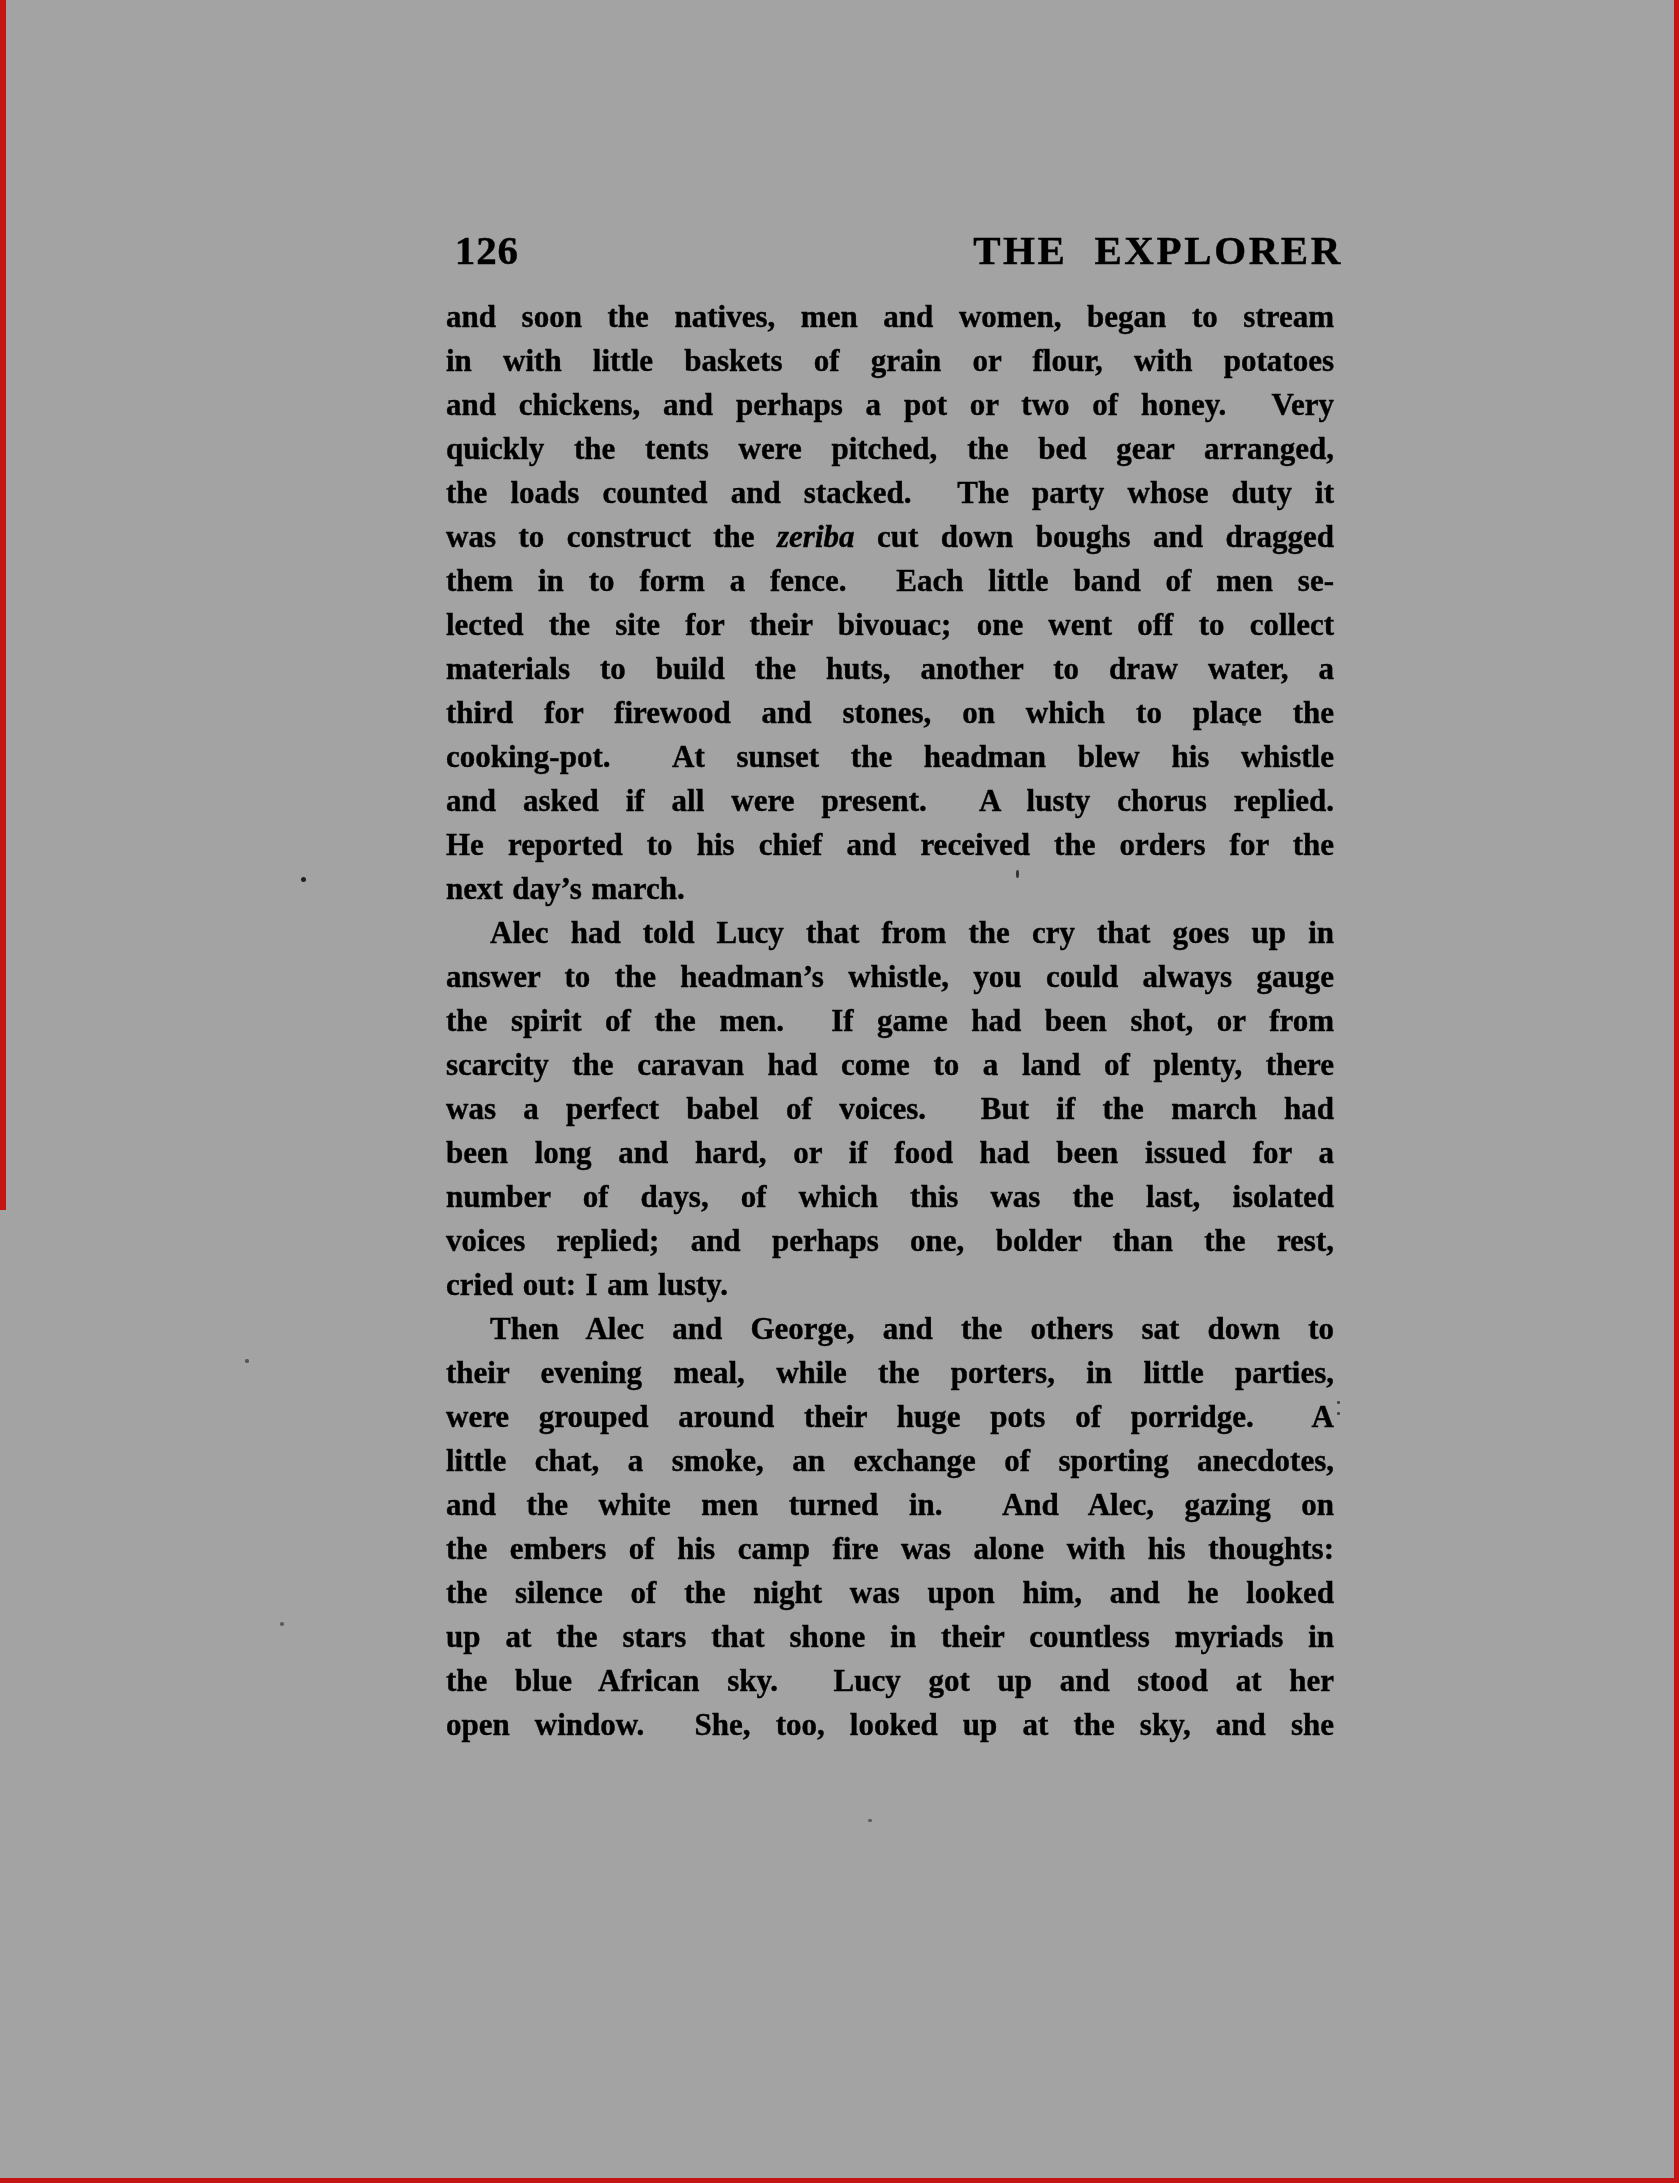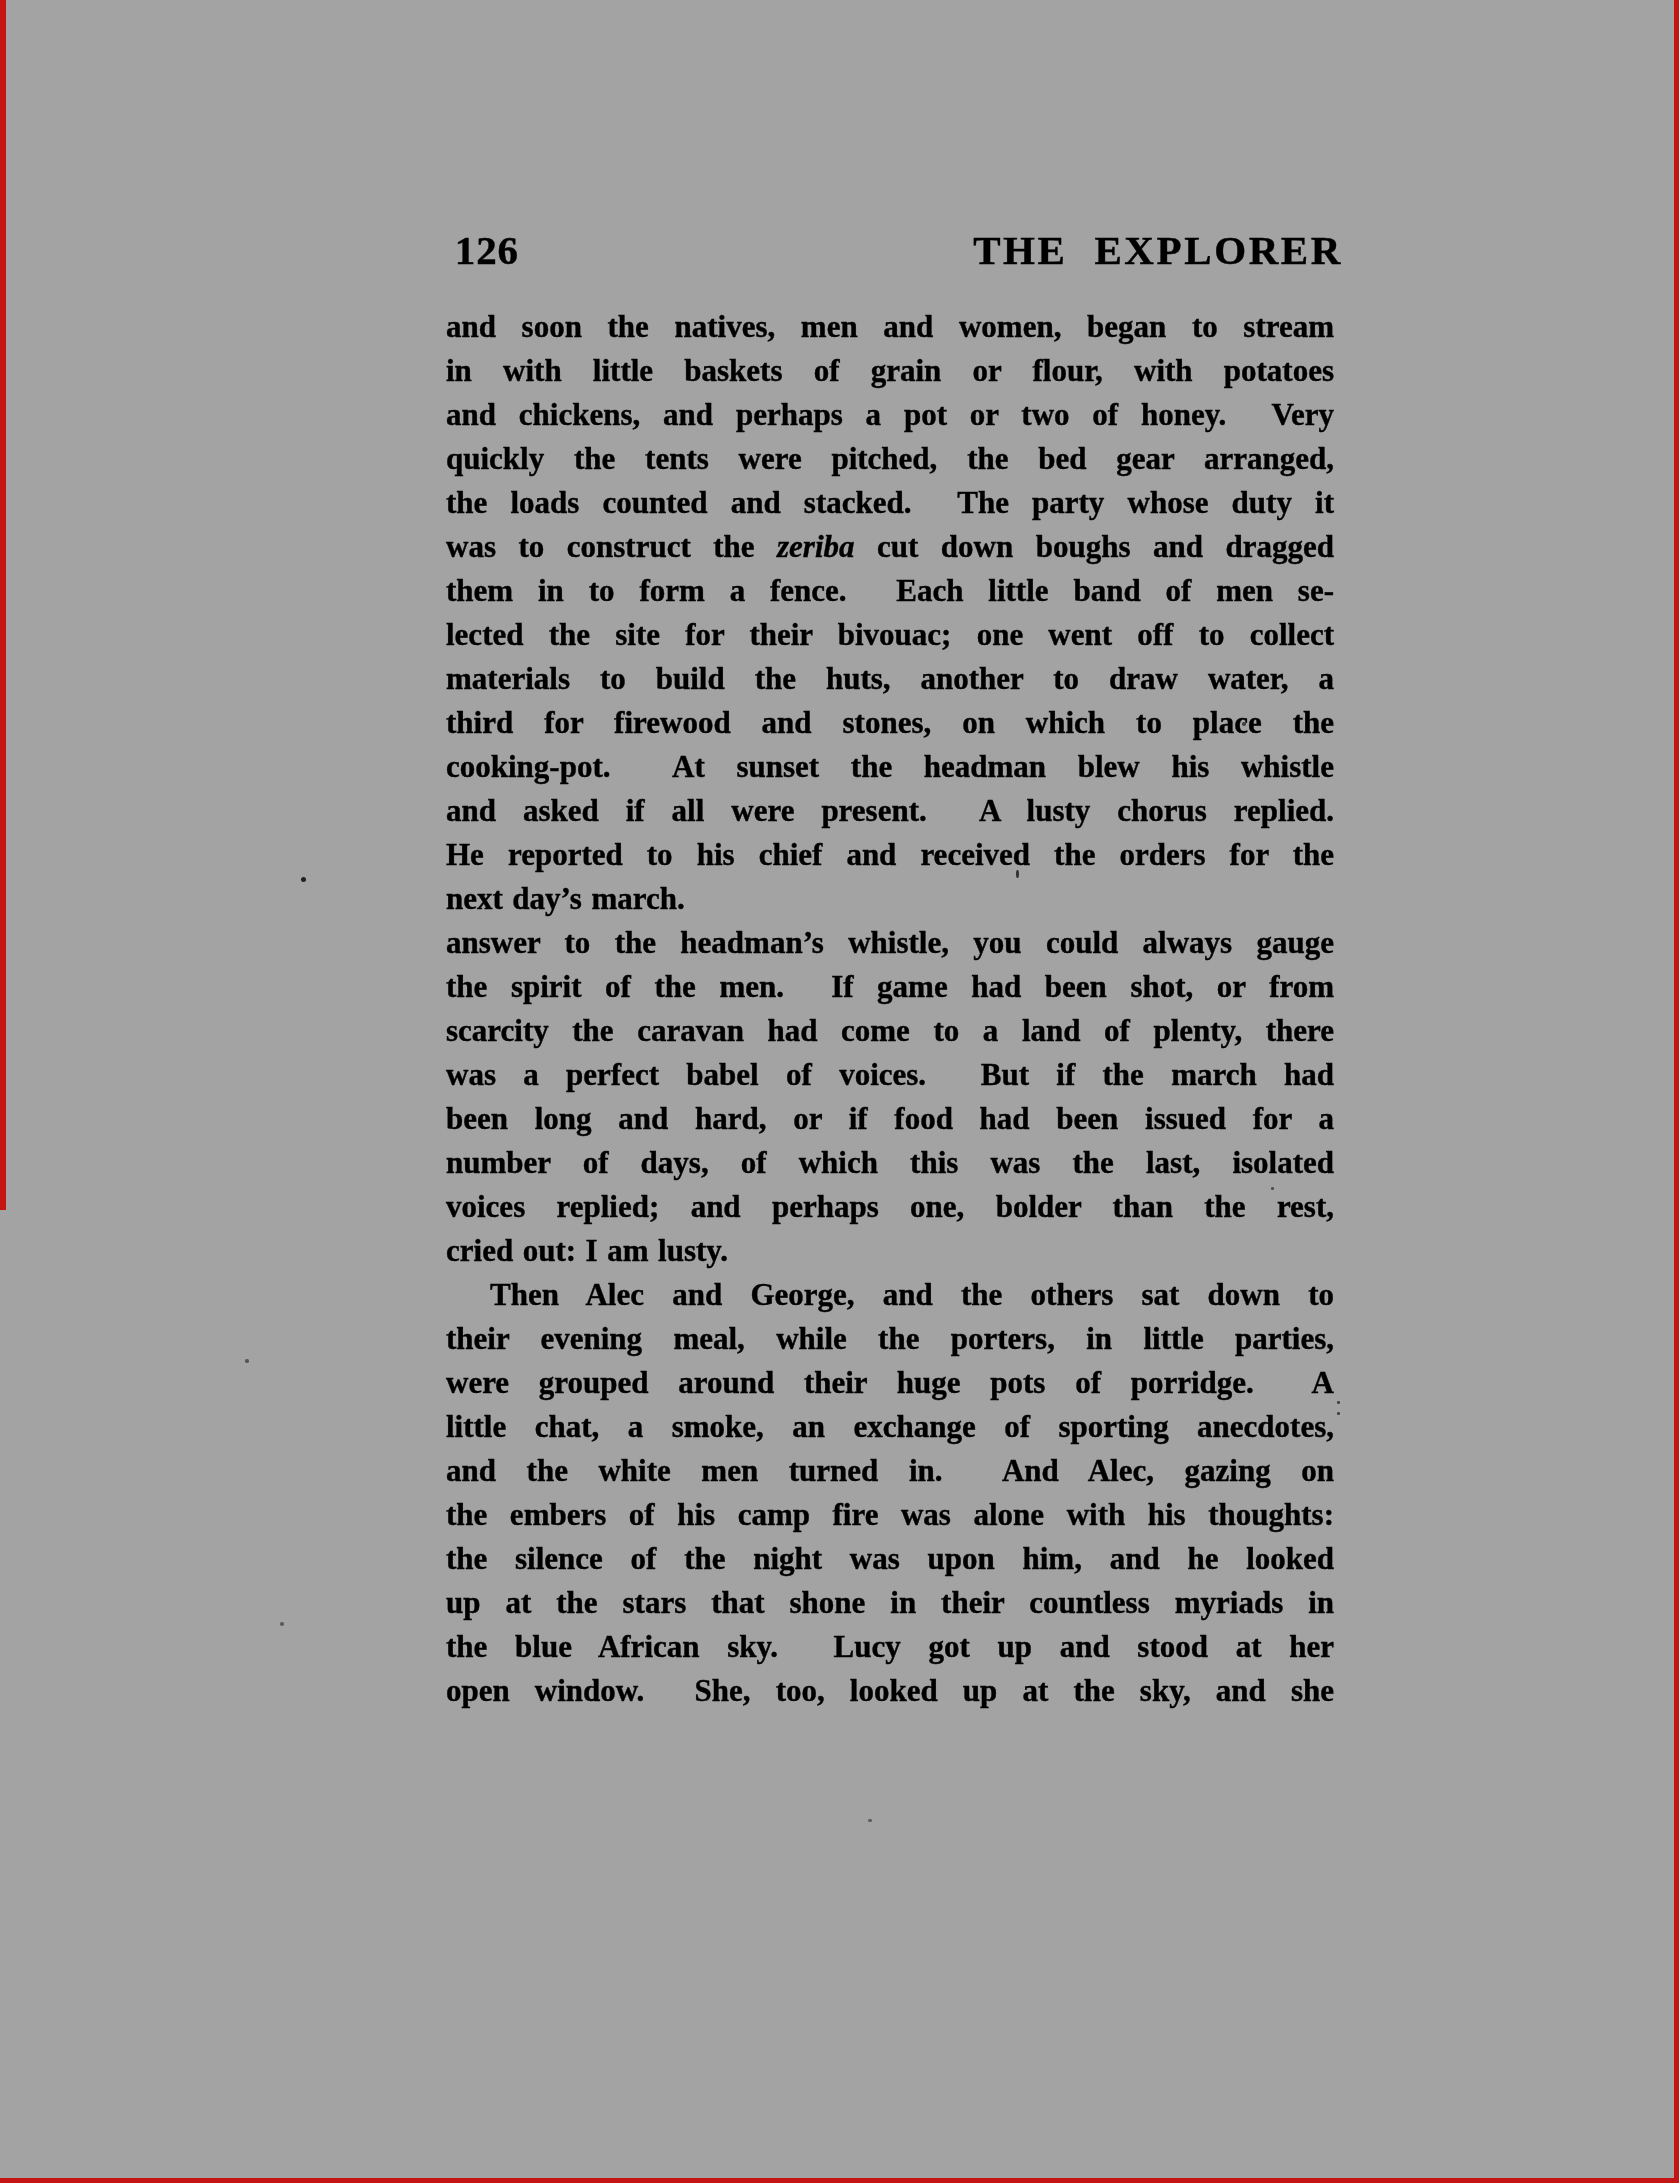--- a/index.html
+++ b/index.html
@@ -15,21 +15,21 @@
   .pageheader {
     position:absolute; left:446px; top:226px; width:889px; height:48px;
     font-weight:700; font-size:41px; line-height:48px;
   }
   .pagenum { position:absolute; left:8.8px; top:0; letter-spacing:0.9px; }
   .runtitle {
     display:block; text-align:right; letter-spacing:2.6px; word-spacing:14px;
     transform:translateX(8px);
   }
   .bodytext {
-    position:absolute; left:446px; top:305px; width:888px;
+    position:absolute; left:446px; top:295px; width:888px;
     font-weight:700; font-size:31px; line-height:44px;
     word-spacing:1.8px;
     font-family:Liberation Serif, serif;
   }
   .line { text-align:justify; text-align-last:justify; }
   .line.pend { text-align-last:left; }
   .line.indent { text-indent:44px; }
   .line i { font-style:italic;margin-top:28px; }
   .bar { position:absolute; }
   .speck { position:absolute; background:#161616; border-radius:50%; }
@@ -52,20 +52,21 @@
       <div class="line">the loads counted and stacked.&nbsp; The party whose duty it</div>
       <div class="line">was to construct the <i>zeriba</i> cut down boughs and dragged</div>
       <div class="line">them in to form a fence.&nbsp; Each little band of men se-</div>
       <div class="line">lected the site for their bivouac; one went off to collect</div>
       <div class="line">materials to build the huts, another to draw water, a</div>
       <div class="line">third for firewood and stones, on which to place the</div>
       <div class="line">cooking-pot.&nbsp; At sunset the headman blew his whistle</div>
       <div class="line">and asked if all were present.&nbsp; A lusty chorus replied.</div>
       <div class="line">He reported to his chief and received the orders for the</div>
       <div class="line pend">next day’s march.</div>
+      <div class="line indent">Alec had told Lucy that from the cry that goes up in</div>
       <div class="line">answer to the headman’s whistle, you could always gauge</div>
       <div class="line">the spirit of the men.&nbsp; If game had been shot, or from</div>
       <div class="line">scarcity the caravan had come to a land of plenty, there</div>
       <div class="line">was a perfect babel of voices.&nbsp; But if the march had</div>
       <div class="line">been long and hard, or if food had been issued for a</div>
       <div class="line">number of days, of which this was the last, isolated</div>
       <div class="line">voices replied; and perhaps one, bolder than the rest,</div>
       <div class="line pend">cried out: I am lusty.</div>
       <div class="line indent">Then Alec and George, and the others sat down to</div>
       <div class="line">their evening meal, while the porters, in little parties,</div>

